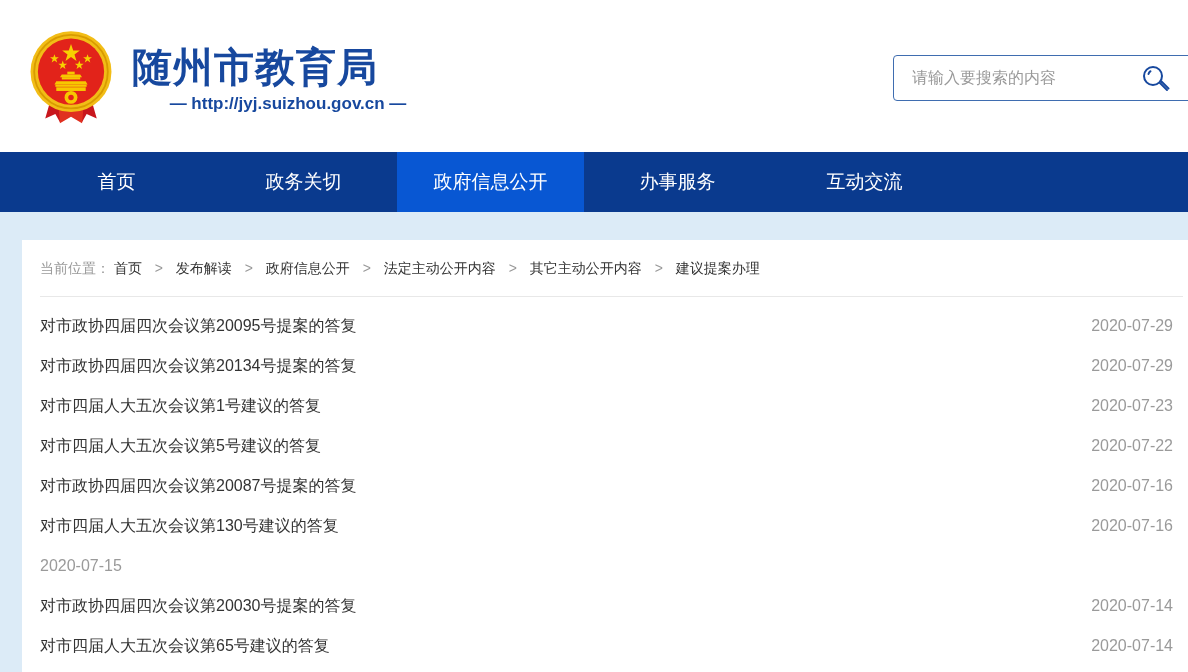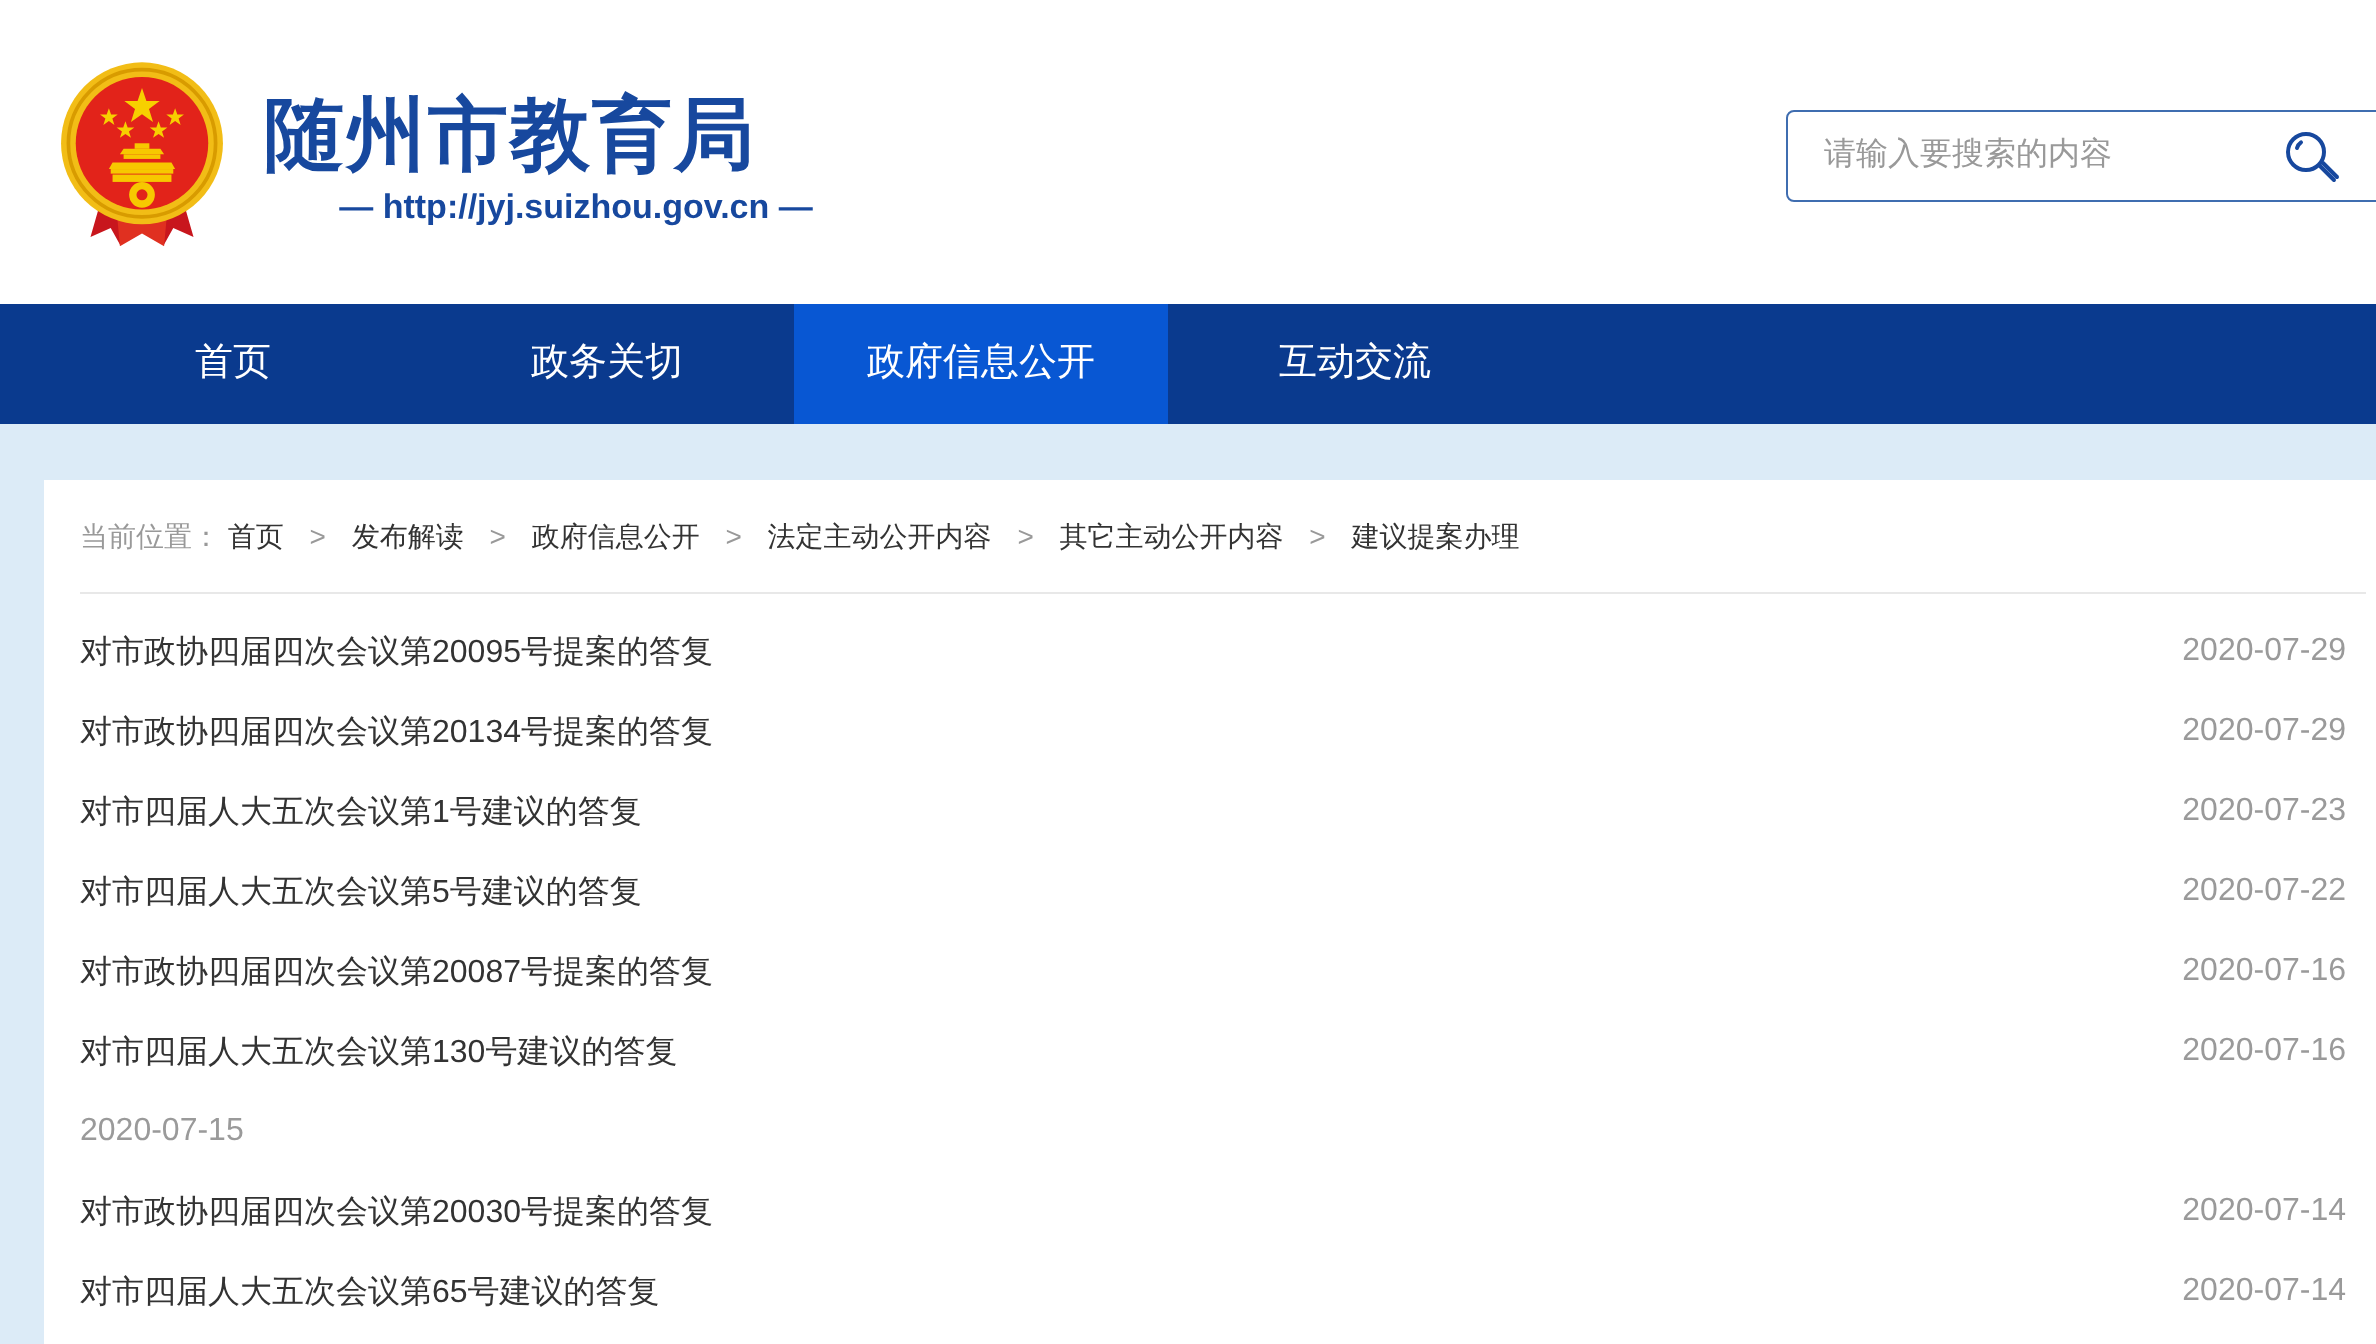--- a/index.html
+++ b/index.html
@@ -131,20 +131,21 @@
         </span>
       </button>
     </div>
   </div>
 
   <div class="nav">
     <div class="nav-inner">
       <div class="nav-item">首页</div>
       <div class="nav-item">政务关切</div>
       <div class="nav-item active">政府信息公开</div>
+      <div class="nav-item">办事服务</div>
       <div class="nav-item">互动交流</div>
     </div>
   </div>
 
   <div class="card">
 
     <div class="breadcrumb">
       <span class="crumb-label">当前位置：</span>
       <span class="crumb-link">首页</span>
       <span class="crumb-sep">&gt;</span>

